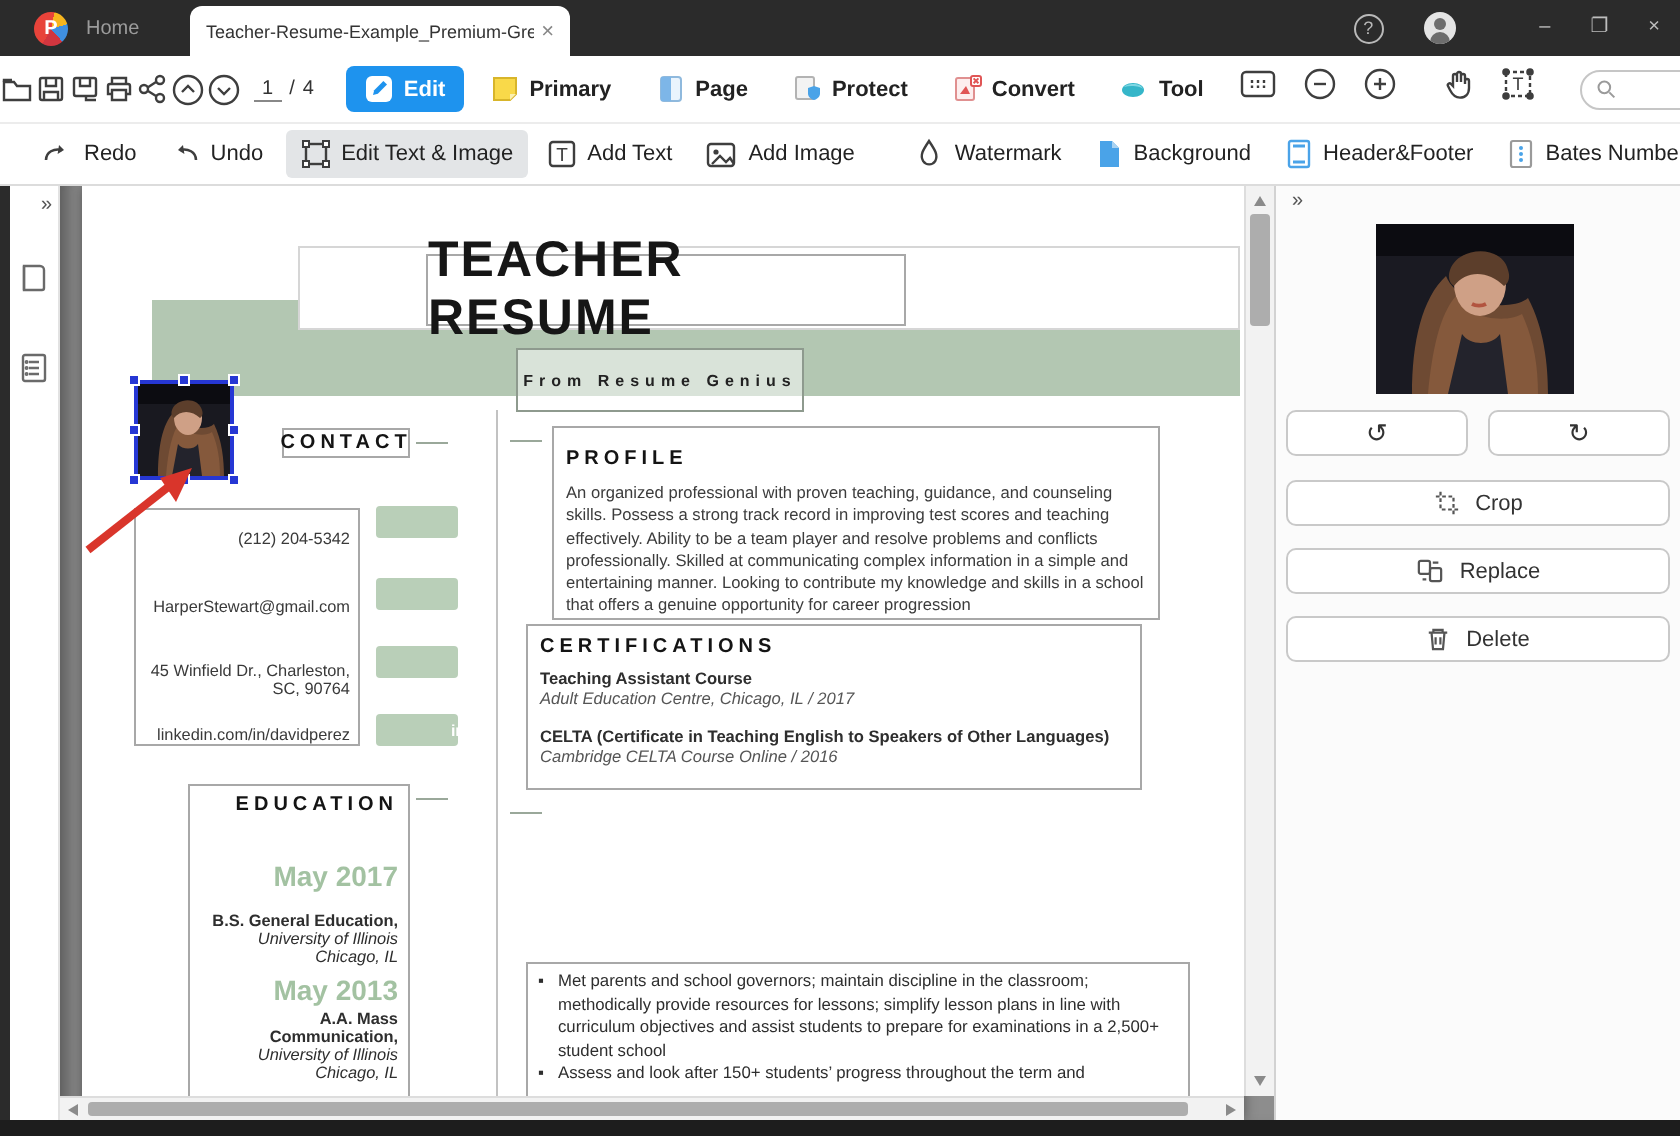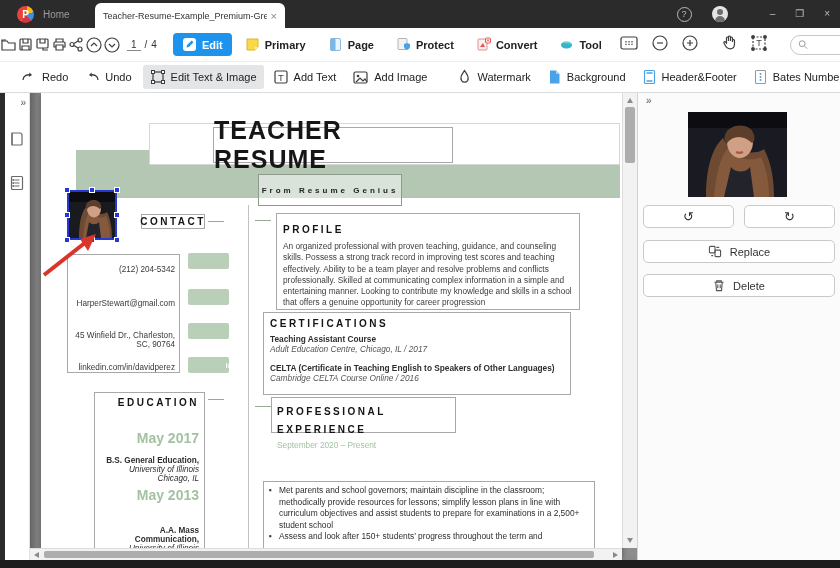--- a/index.html
+++ b/index.html
@@ -444,45 +444,41 @@
 
         <div class="edu-box">
           <div style="display:flex;align-items:center;justify-content:flex-end">
               <span class="h-sec">EDUCATION</span>
             </div>
           <div class="edu-date" style="margin-top:22px">May 2017</div>
           <div class="edu-degree" style="margin-top:10px">B.S. General Education,</div>
           <div class="edu-it">University of Illinois</div>
           <div class="edu-it">Chicago, IL</div>
           <div class="edu-date" style="margin-top:4px">May 2013</div>
-          <div class="edu-degree" style="margin-top:23px">A.A. Mass Communication,</div>
+          <div class="edu-degree" style="margin-top:2px">A.A. Mass Communication,</div>
           <div class="edu-it">University of Illinois</div>
           <div class="edu-it">Chicago, IL</div>
         </div>
         <div class="dash" style="left:167px;top:306px"></div>
 
         <div class="dash" style="left:214px;top:127px"></div>
         <div class="profile-box">
           <span class="h-sec">PROFILE</span>
           <p>An organized professional with proven teaching, guidance, and counseling skills. Possess a strong track record in improving test scores and teaching effectively. Ability to be a team player and resolve problems and conflicts professionally. Skilled at communicating complex information in a simple and entertaining manner. Looking to contribute my knowledge and skills in a school that offers a genuine opportunity for career progression</p>
         </div>
 
         <div class="cert-box">
           <span class="h-sec">CERTIFICATIONS</span>
           <div class="cert-name">Teaching Assistant Course</div>
           <div class="cert-detail">Adult Education Centre, Chicago, IL / 2017</div>
           <div class="cert-name" style="margin-top:9px">CELTA (Certificate in Teaching English to Speakers of Other Languages)</div>
           <div class="cert-detail">Cambridge CELTA Course Online / 2016</div>
         </div>
 
         <div class="dash" style="left:214px;top:313px"></div>
-        <div class="pexp-box">
-          <span class="h-sec">PROFESSIONAL EXPERIENCE</span>
-          <div class="pexp-period">September 2020 – Present</div>
-        </div>
         <div class="bullets-box">
           <div class="bul">
               <span class="m">▪</span>
               <span>Met parents and school governors; maintain discipline in the classroom; methodically provide resources for lessons; simplify lesson plans in line with curriculum objectives and assist students to prepare for examinations in a 2,500+ student school</span>
             </div>
           <div class="bul">
               <span class="m">▪</span>
               <span>Assess and look after 150+ students’ progress throughout the term and</span>
             </div>
         </div>
@@ -522,20 +518,26 @@
       <div class="rp-rotrow">
         <div class="rp-btn">
             <span>↺</span>
           </div>
         <div class="rp-btn">
             <span>↻</span>
           </div>
       </div>
       <div class="rp-stack">
         <div class="rp-btn">
+          <svg width="13" height="13" viewBox="0 0 14 14">
+              <path d="M3.5 1v9.5H13M1 3.5h9.5V13" stroke-dasharray="2 1.4"></path>
+            </svg>
+          <span>Crop</span>
+        </div>
+        <div class="rp-btn">
           <svg width="14" height="13" viewBox="0 0 15 14">
               <rect x="1.5" y="1.5" width="6" height="7" rx="1"></rect>
               <rect x="7.5" y="5.5" width="6" height="7" rx="1"></rect>
               <path d="M9 2.5h3M3.5 11.5h2"></path>
             </svg>
           <span>Replace</span>
         </div>
         <div class="rp-btn">
           <svg width="12" height="13" viewBox="0 0 13 14">
               <path d="M1.5 3.5h10M4 3.5V2h5v1.5M3 3.5l.8 9h5.4l.8-9M5.2 6v4M7.8 6v4"></path>

